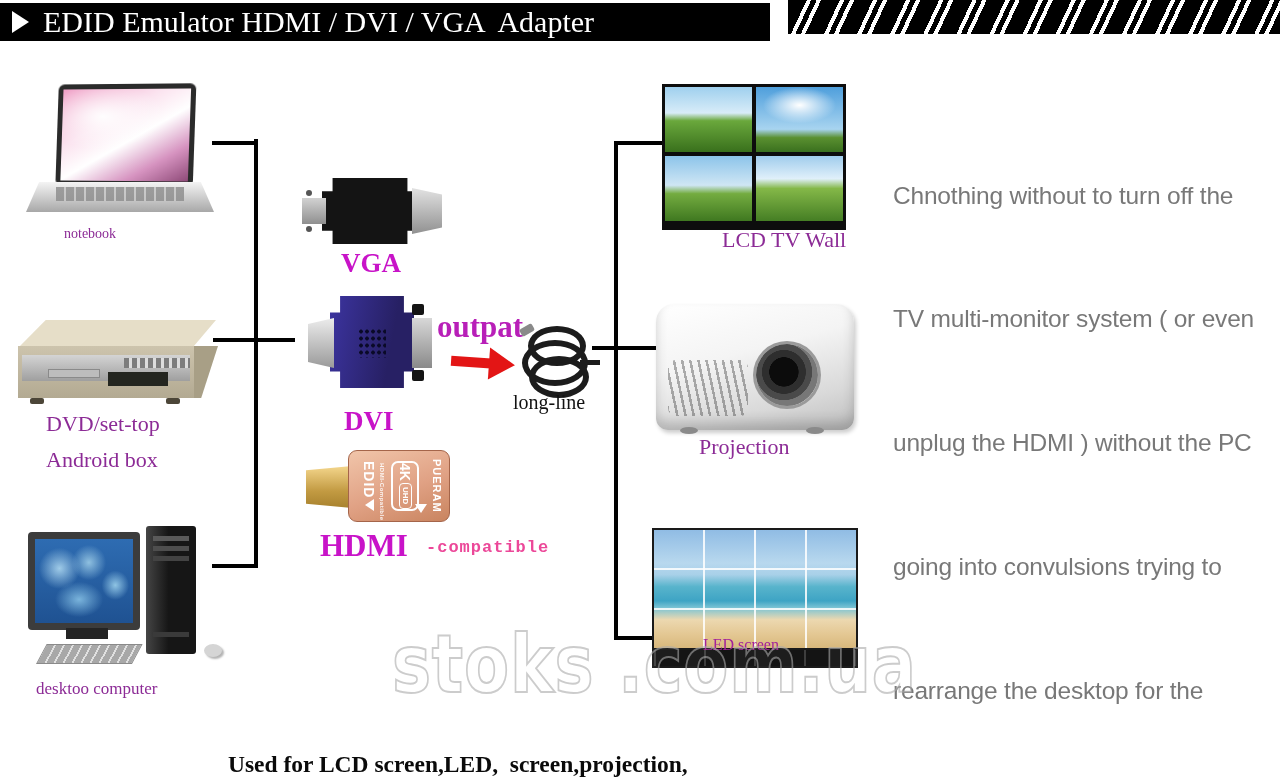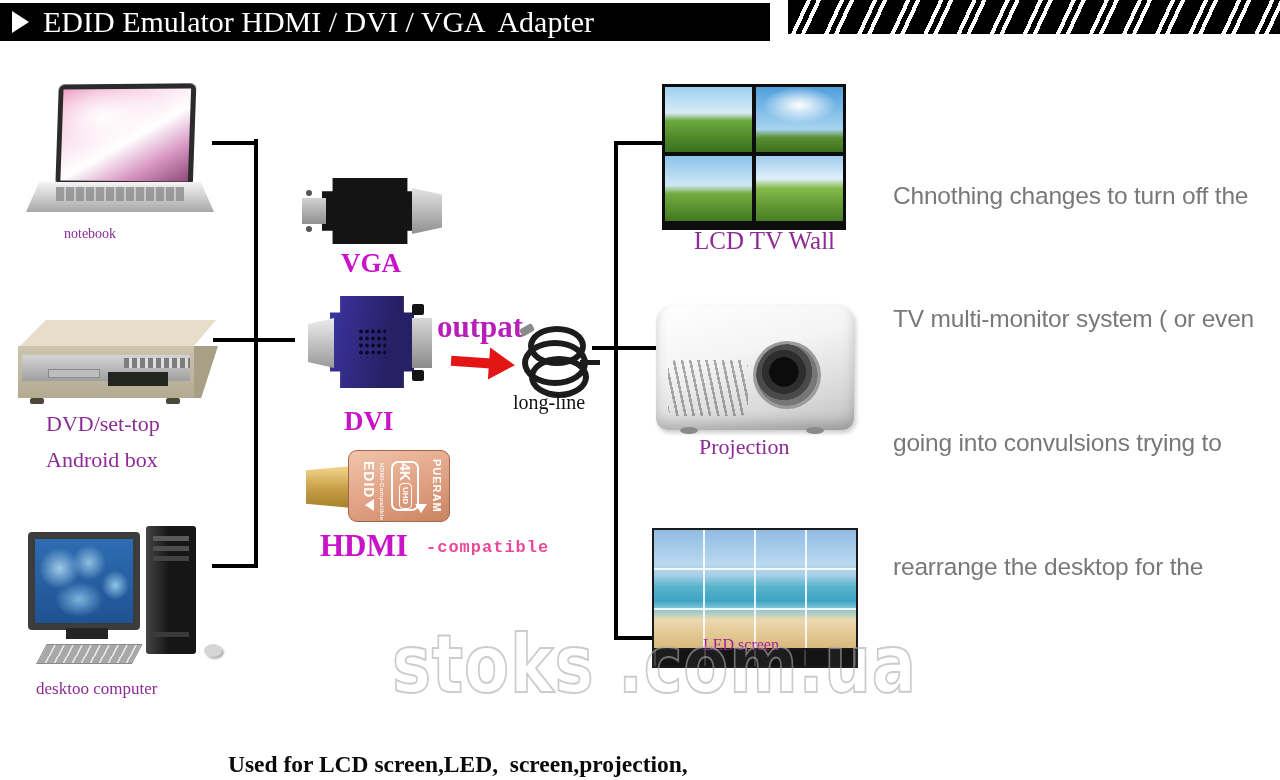--- a/index.html
+++ b/index.html
@@ -160,21 +160,21 @@
   .lab-notebook{left:64px;top:226px;font-size:14px}
   .lab-dvd1{left:46px;top:411px;font-size:22px}
   .lab-dvd2{left:46px;top:447px;font-size:22px}
   .lab-desktop{left:36px;top:679px;font-size:17px}
   .lab-vga{left:341px;top:248px;font-size:27px}
   .lab-dvi{left:344px;top:406px;font-size:27px}
   .lab-hdmi{left:320px;top:528px;font-size:31px}
   .lab-compat{left:426px;top:538px;font-size:17px;font-family:"Liberation Mono",monospace;font-weight:bold;letter-spacing:1px}
   .lab-outpat{left:437px;top:309px;font-size:31px;color:#b81fb8;font-weight:bold}
   .lab-longline{left:513px;top:391px;font-size:20px;color:#111}
-  .lab-lcd{left:694px;top:227px;font-size:25px}
+  .lab-lcd{left:722px;top:227px;font-size:22px}
   .lab-proj{left:699px;top:434px;font-size:22px}
   .lab-led{left:703px;top:636px;font-size:16px;color:#a3219b}
 
   
   .para{left:893px;top:92px;width:385px;font-size:24.5px;line-height:41.3px;color:#787878;
     letter-spacing:-0.2px;white-space:pre}
 
   
   .footer{left:228px;top:696px;font-family:"Liberation Serif",serif;font-weight:600;
     font-size:23.5px;line-height:27.5px;color:#0a0a0a;white-space:pre;z-index:6}
@@ -310,22 +310,23 @@
     <div class="led-scr">
       <div class="led-grid"></div>
     </div>
     <div class="led-bar"></div>
   </div>
   <div class="lab lab-led">LED screen</div>
 
   <div class="abs watermark">stoks .com.ua</div>
 
   <div class="abs para">
-    <div>Chnothing changes to turn off the</div>
+    <div>Chnothing without to turn off the</div>
     <div>TV multi-monitor system ( or even</div>
+    <div>unplug the HDMI ) without the PC</div>
     <div>going into convulsions trying to</div>
     <div>rearrange the desktop for the</div>
     
     
     
     
     
     
     
     

